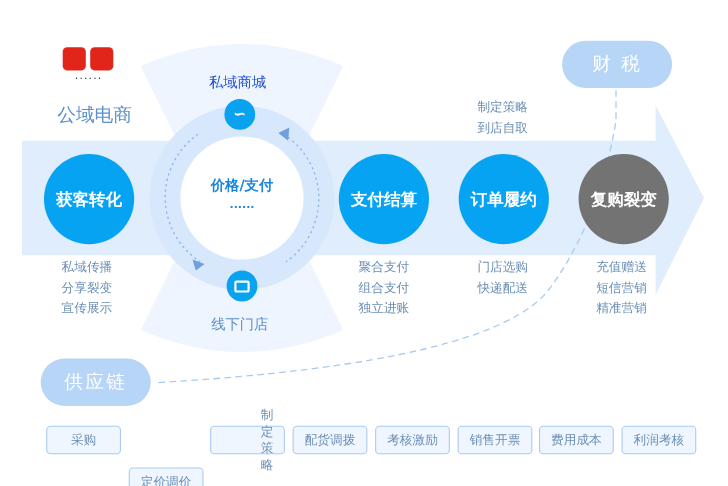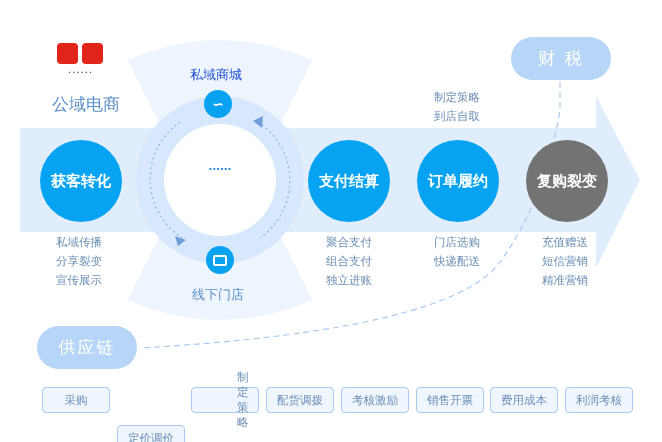--- a/index.html
+++ b/index.html
@@ -45,20 +45,21 @@
 <div class="logo" style="left:82px;top:43px;"></div>
 <div class="abs" style="left:68px;top:64px;font-size:10px;color:#333;letter-spacing:1px;">......</div>
 <div class="abs" style="left:52px;top:93px;font-size:17px;color:#5a8fc8;">公域电商</div>
 
 <div class="abs" style="left:190px;top:66px;font-size:13px;color:#1d4ed8;">私域商城</div>
 <div class="iconc" style="left:204px;top:90px;">
   <span style="color:#fff;font-size:14px;font-weight:bold;">∽</span>
 </div>
 
 <div class="abs" style="left:176px;top:160px;width:88px;text-align:center;color:#1a86e0;font-weight:bold;font-size:13px;line-height:20px;">
+  <div>价格/支付</div>
   <div style="font-size:10px;line-height:14px;">......</div>
 </div>
 
 <div class="iconc" style="left:206px;top:246px;">
   <span style="width:14px;height:11px;border:2px solid #fff;border-radius:2px;display:block;box-sizing:border-box;"></span>
 </div>
 <div class="abs" style="left:192px;top:286px;font-size:13px;color:#5a8fc8;">线下门店</div>
 
 <div class="circle blue" style="left:40px;top:140px;width:82px;height:82px;">
   <span>获客</span>

